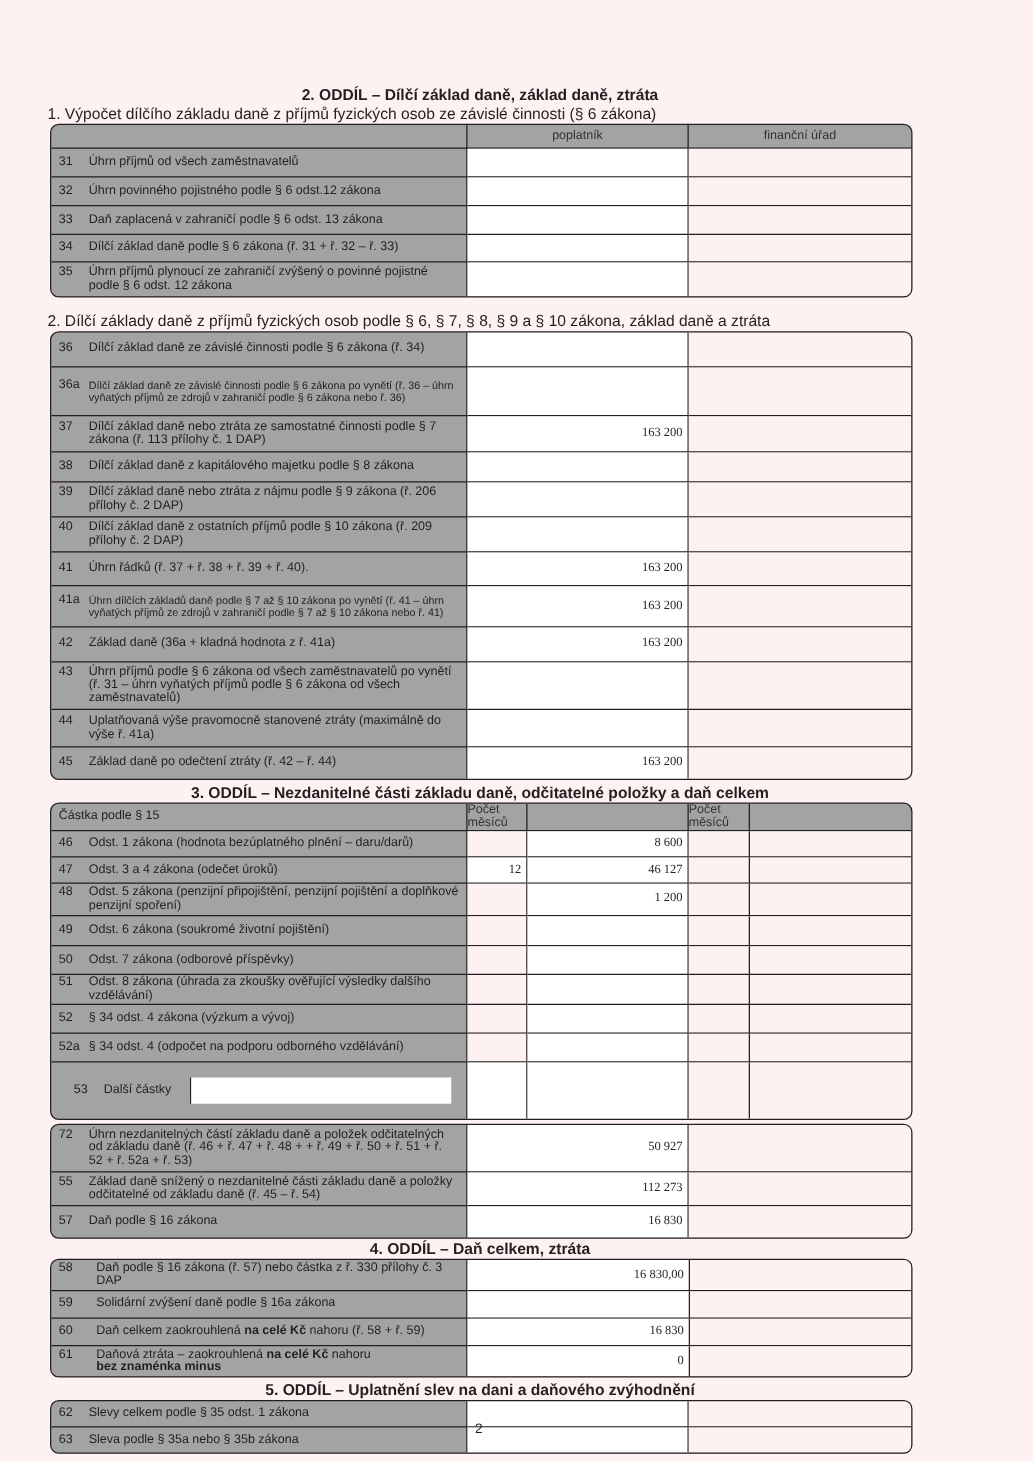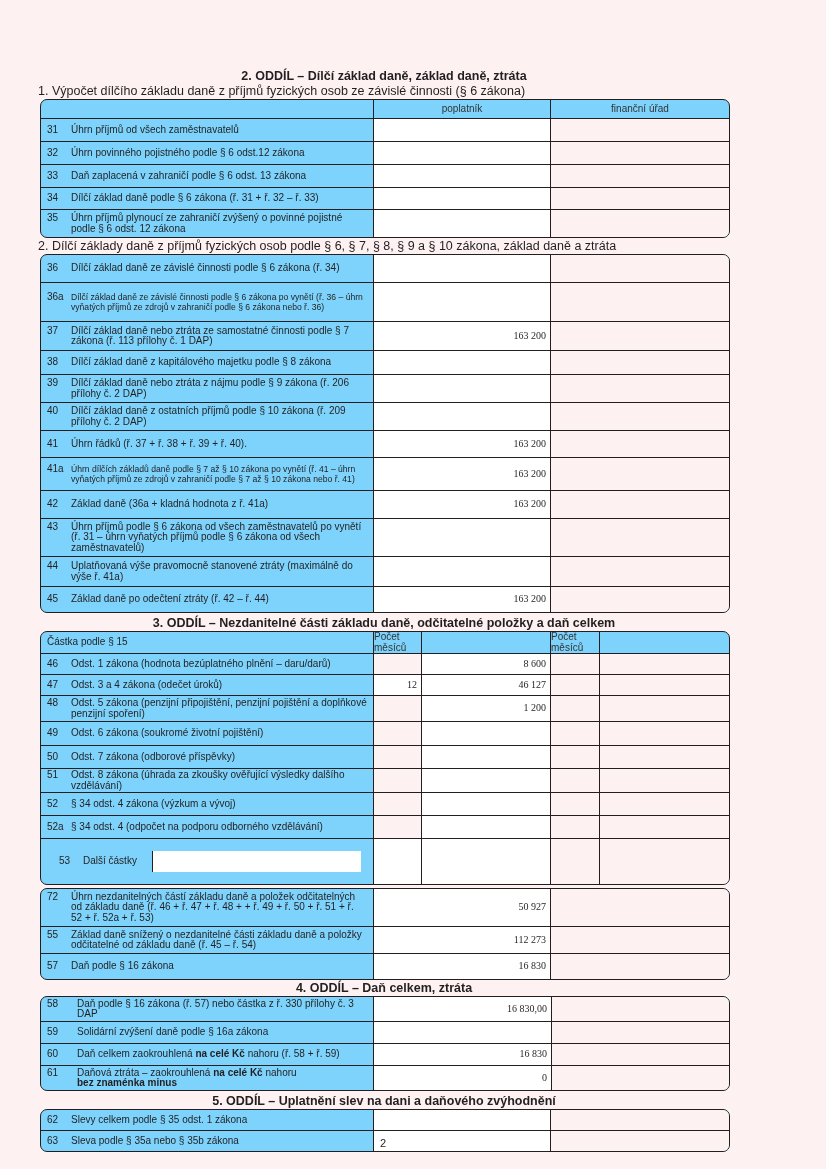--- a/index.html
+++ b/index.html
@@ -16,21 +16,21 @@
     text-align: center; font-weight: bold; font-size: 12.5px;
     line-height: 15px; height: 15px; margin-top: 33px;
   }
   .sub-title { font-weight: normal; font-size: 12.5px; line-height: 14px; height: 15px; }
   .sub-title.left { margin-left: -2px; }
 
   table.form {
     border-collapse: separate; border-spacing: 0;
     width: 688px; table-layout: fixed;
     border: 1.5px solid #231f20; border-radius: 7px;
-    background: #7dd3fc; overflow: hidden;
+    background: #a3a3a3; overflow: hidden;
   }
   table.form td {
     border-right: 1px solid #231f20; border-bottom: 1px solid #231f20;
     font-size: 10px; line-height: 10.5px; padding: 0; vertical-align: middle;
   }
   table.form tr:last-child td { border-bottom: none; }
   table.form td:last-child { border-right: none; }
   td.lbl { padding-left: 6px !important; }
   .num { display: inline-block; width: 24px; vertical-align: top; }
   .lbltxt { display: inline-block; vertical-align: top; width: calc(100% - 30px); }
@@ -88,21 +88,21 @@
       <td class="fu"></td>
     </tr>
     <tr style="height:27px">
       <td class="lbl"><span class="num">35</span><span class="lbltxt">Úhrn příjmů plynoucí ze zahraničí zvýšený o povinné pojistné podle § 6 odst. 12 zákona</span></td>
       <td class="val"></td>
       <td class="fu"></td>
     </tr>
   </tbody>
     </table>
 
-  <div class="sub-title left" style="margin-top:1px">2. Dílčí základy daně z příjmů fyzických osob podle § 6, § 7, § 8, § 9 a § 10 zákona, základ daně a ztráta</div>
+  <div class="sub-title left" style="margin-top:12px">2. Dílčí základy daně z příjmů fyzických osob podle § 6, § 7, § 8, § 9 a § 10 zákona, základ daně a ztráta</div>
 
   <table class="form">
     <colgroup>
         <col style="width:333px">
         <col style="width:177px">
         <col style="width:178px">
       </colgroup>
     <tbody>
         <tr style="height:28px">
       <td class="lbl"><span class="num">36</span><span class="lbltxt">Dílčí základ daně ze závislé činnosti podle § 6 zákona (ř. 34)</span></td>

